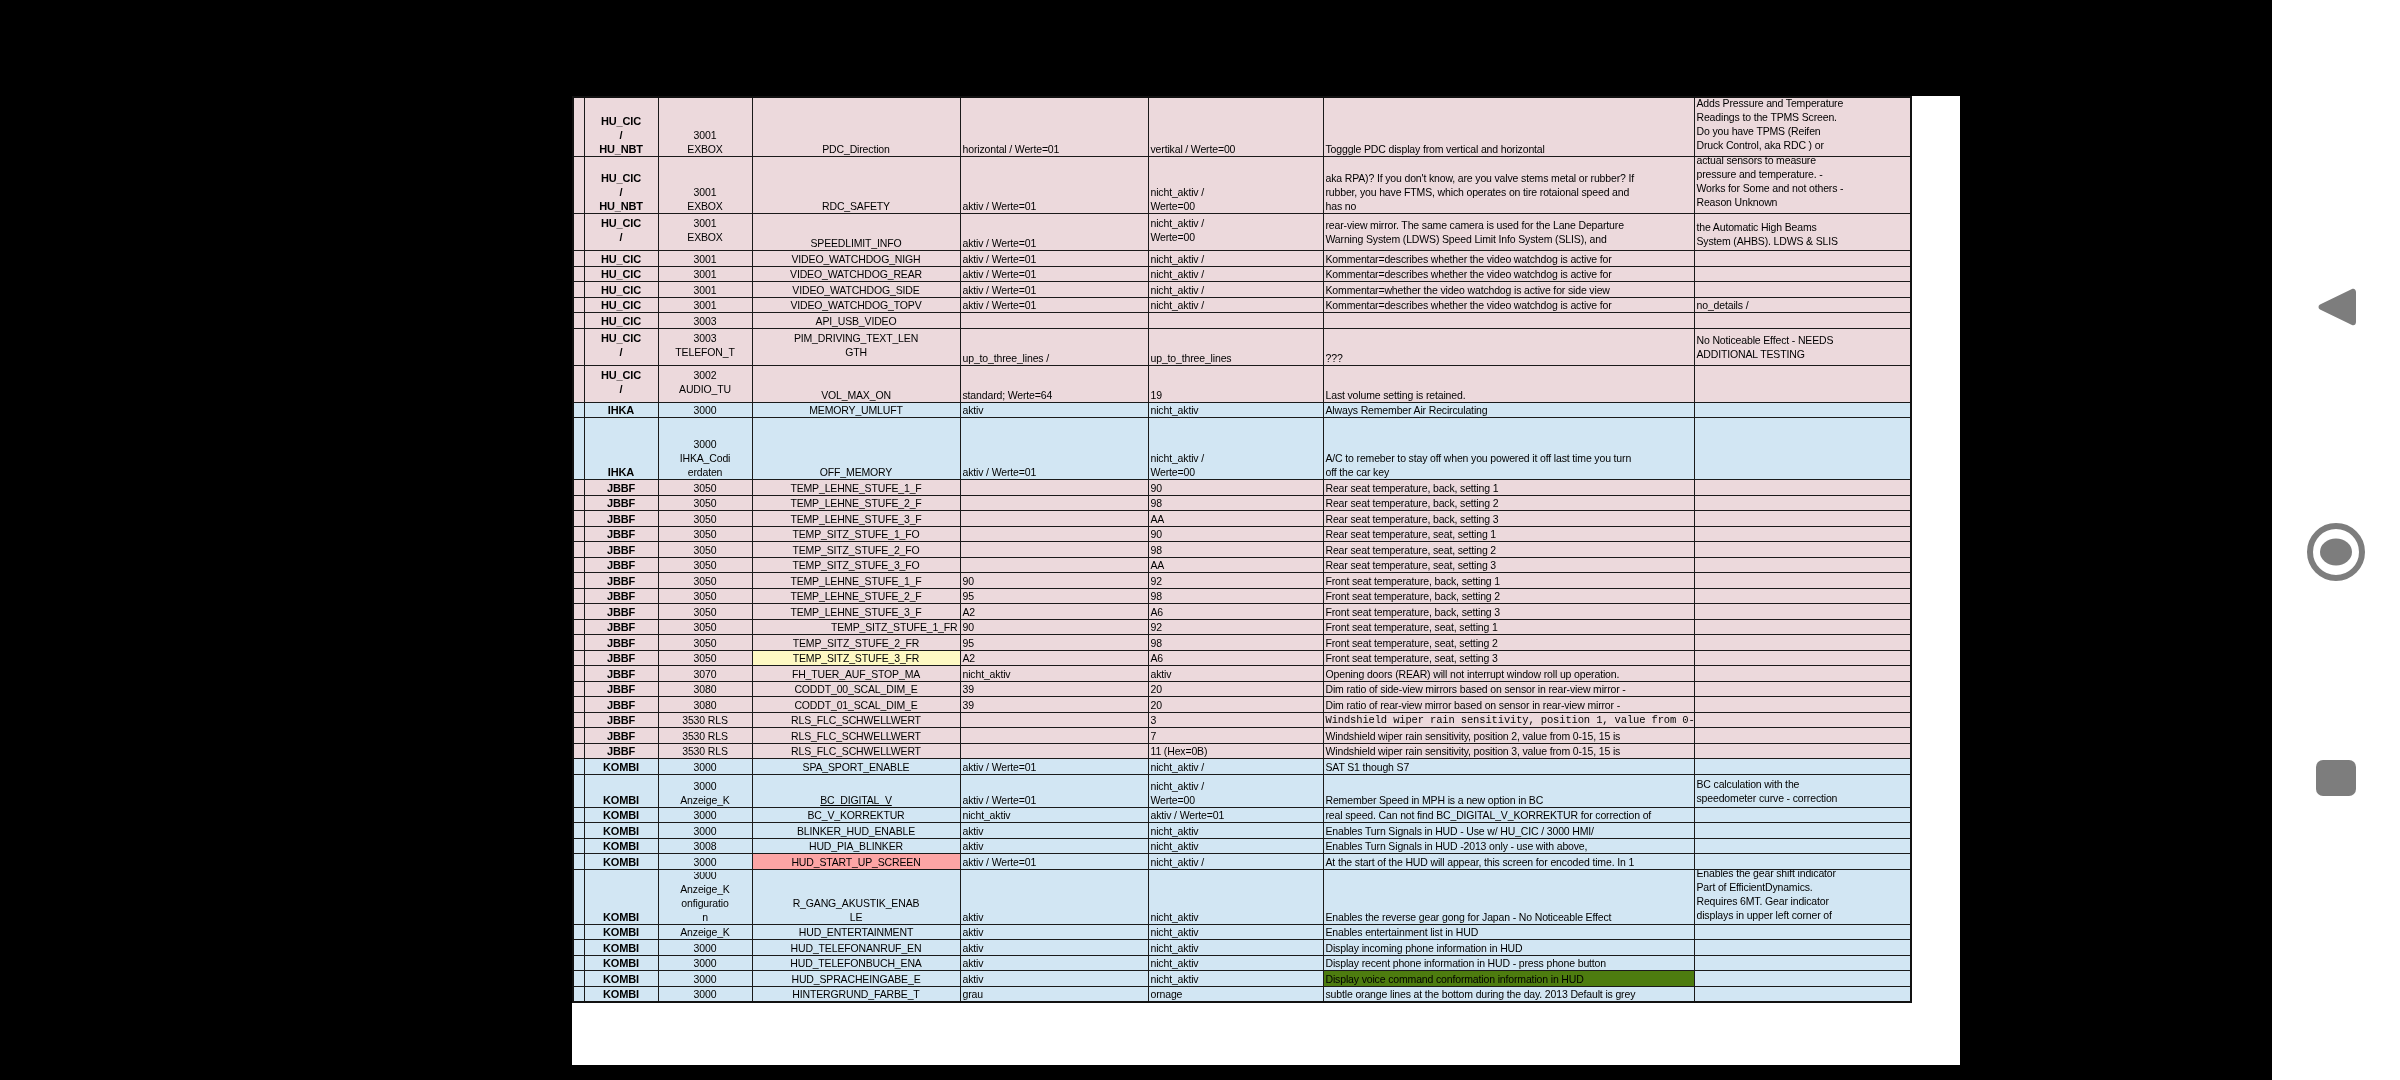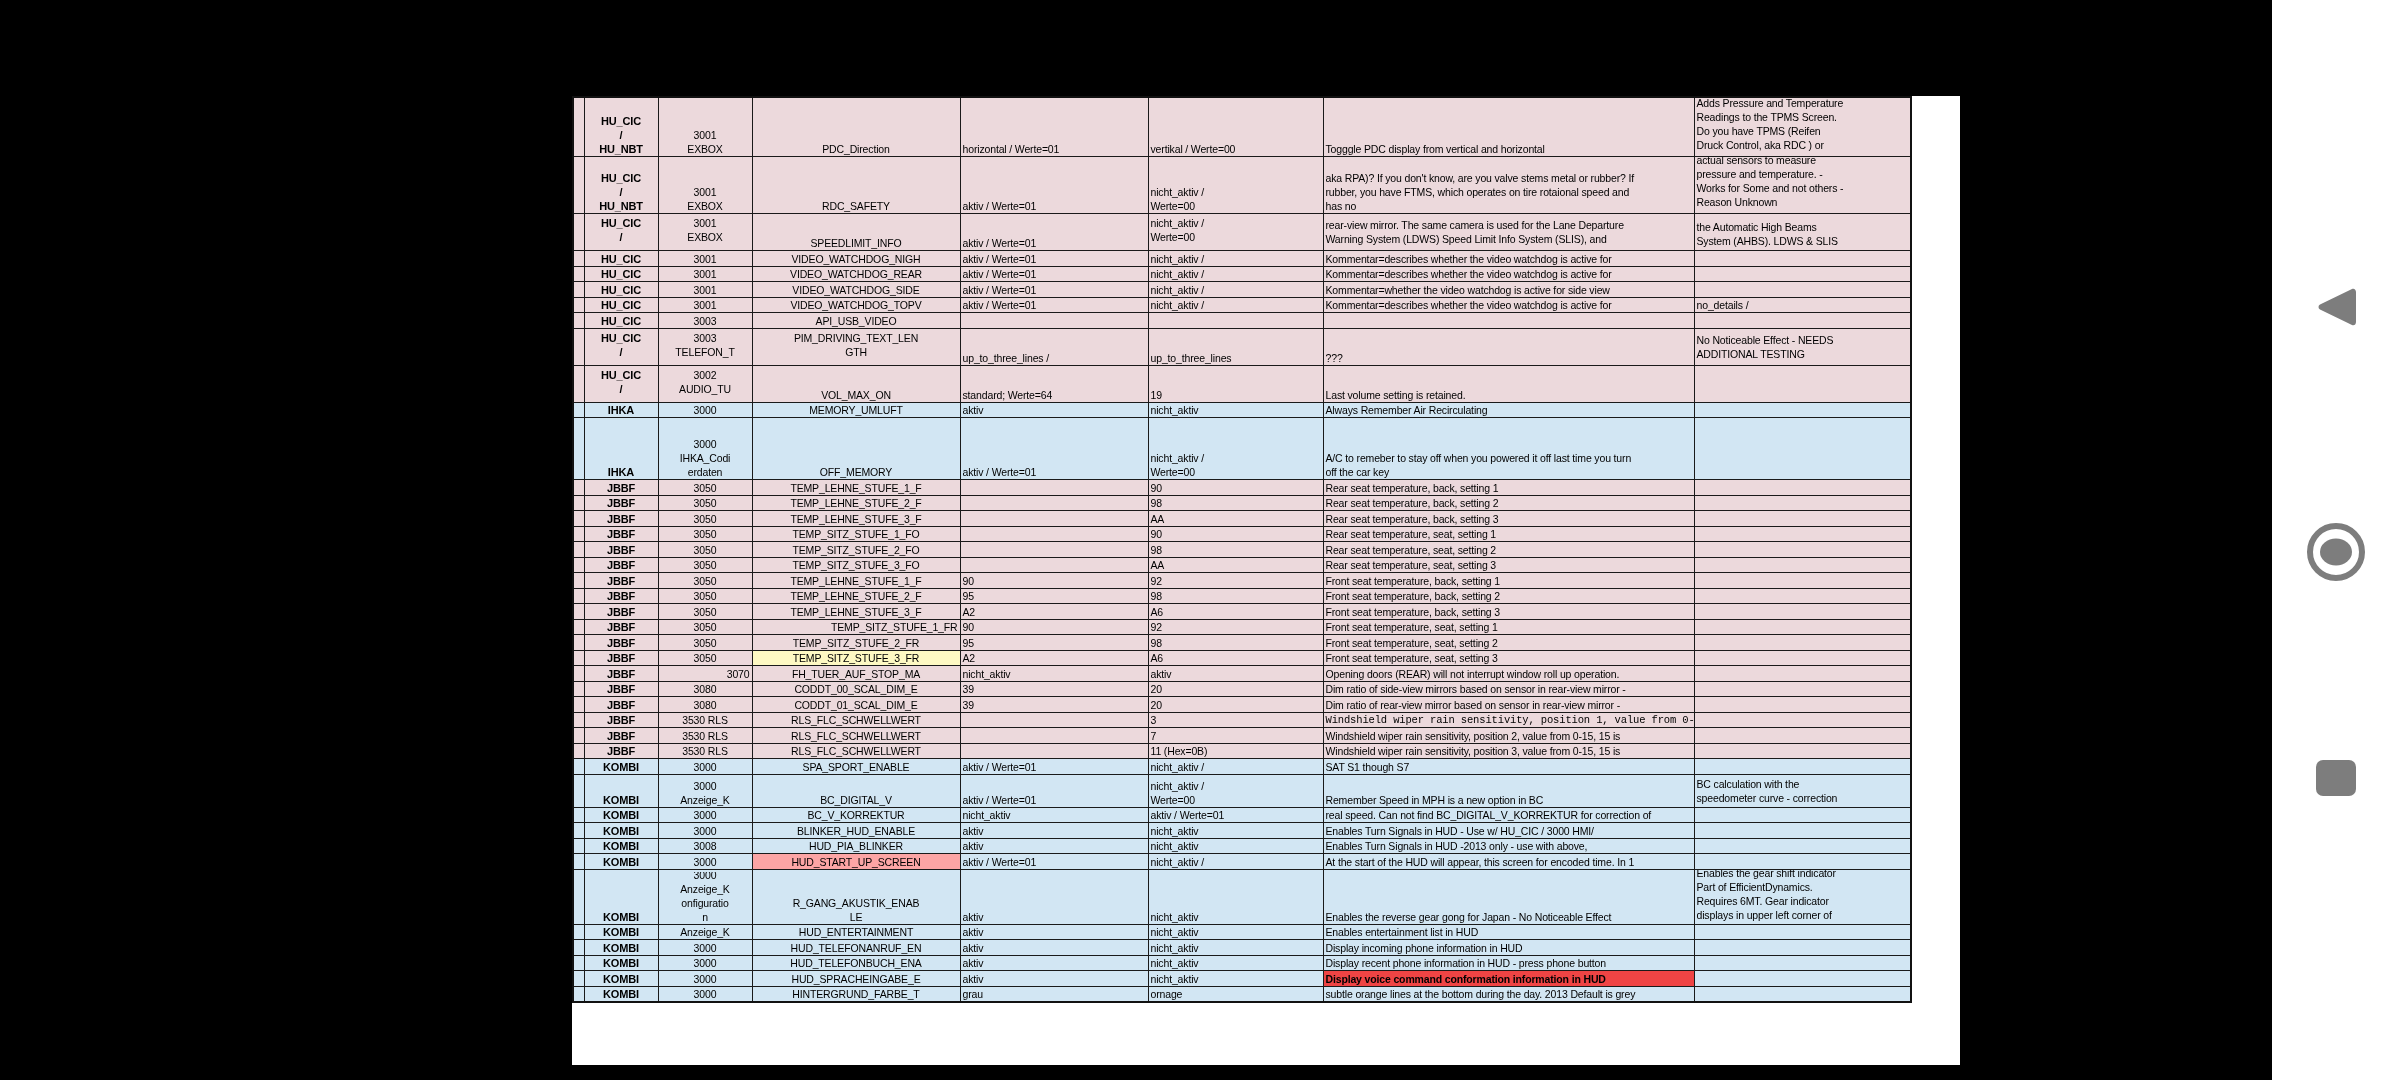--- a/index.html
+++ b/index.html
@@ -978,21 +978,21 @@
           <tr style="height: 15.5px;">
             <td class="c-stub" style="background: rgb(236, 217, 220);">
               <div class="cw" style="height: 14.5px;"></div>
             </td>
             <td class="c-module" style="background: rgb(236, 217, 220);">
               <div class="cw" style="height: 14.5px;">
                 <div>JBBF</div>
               </div>
             </td>
             <td class="c-code" style="background: rgb(236, 217, 220);">
-              <div class="cw" style="height: 14.5px; align-items: flex-end;">
+              <div class="cw" style="height: 14.5px;">
                 <div>3070</div>
               </div>
             </td>
             <td class="c-param" style="background: rgb(236, 217, 220);">
               <div class="cw" style="height: 14.5px;">
                 <div>FH_TUER_AUF_STOP_MA</div>
               </div>
             </td>
             <td class="c-value1" style="background: rgb(236, 217, 220);">
               <div class="cw" style="height: 14.5px;">
@@ -1244,21 +1244,21 @@
                 <div>KOMBI</div>
               </div>
             </td>
             <td class="c-code" style="background: rgb(210, 230, 243);">
               <div class="cw" style="height: 30px;">
                 <div>3000</div>
                 <div>Anzeige_K</div>
               </div>
             </td>
             <td class="c-param" style="background: rgb(210, 230, 243);">
-              <div class="cw" style="height: 30px;">
+              <div class="cw" style="height: 30px; text-decoration: underline;">
                 <div>BC_DIGITAL_V</div>
               </div>
             </td>
             <td class="c-value1" style="background: rgb(210, 230, 243);">
               <div class="cw" style="height: 30px;">
                 <div>aktiv / Werte=01</div>
               </div>
             </td>
             <td class="c-value2" style="background: rgb(210, 230, 243);">
               <div class="cw" style="height: 30px;">
@@ -1613,21 +1613,21 @@
             <td class="c-value1" style="background: rgb(210, 230, 243);">
               <div class="cw" style="height: 14.5px;">
                 <div>aktiv</div>
               </div>
             </td>
             <td class="c-value2" style="background: rgb(210, 230, 243);">
               <div class="cw" style="height: 14.5px;">
                 <div>nicht_aktiv</div>
               </div>
             </td>
-            <td class="c-description" style="background: #ef4444; font-weight: bold;">
+            <td class="c-description" style="background: #4d7c0f;">
               <div class="cw" style="height: 14.5px;">
                 <div>Display voice command conformation information in HUD</div>
               </div>
             </td>
             <td class="c-notes" style="background: rgb(210, 230, 243);">
               <div class="cw" style="height: 14.5px;"></div>
             </td>
           </tr>
           <tr style="height: 15.5px;">
             <td class="c-stub" style="background: rgb(210, 230, 243);">

